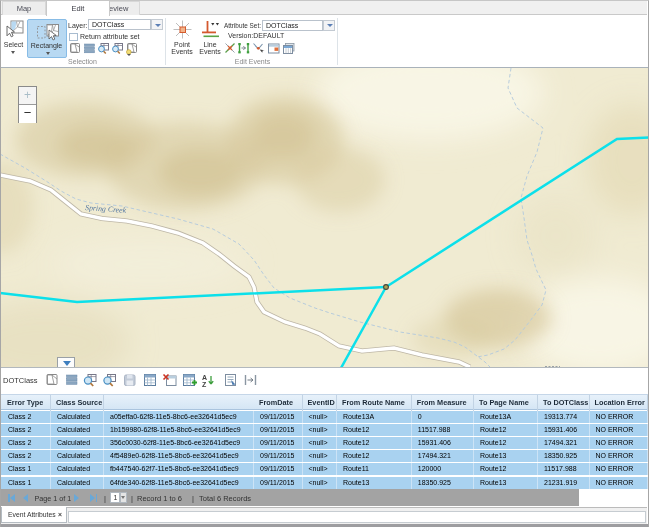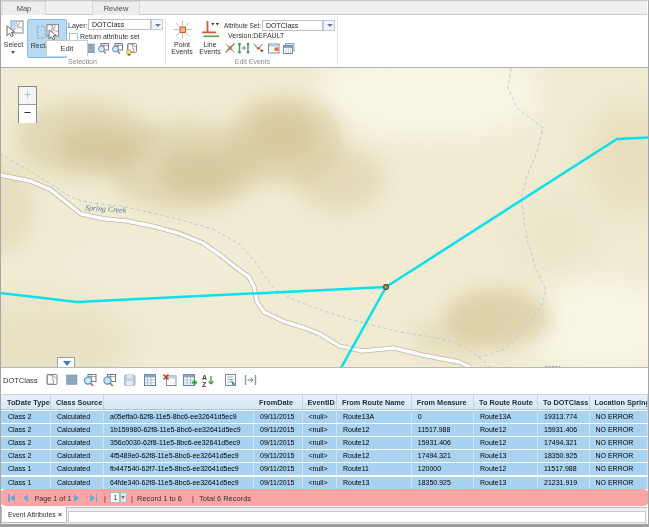--- a/index.html
+++ b/index.html
@@ -5,21 +5,21 @@
 *{margin:0;padding:0;box-sizing:border-box;}
 html,body{width:649px;height:527px;overflow:hidden;}
 body{font-family:"Liberation Sans",sans-serif;position:relative;background:#fff;}
 #frame{position:absolute;left:0;top:0;width:649px;height:527px;z-index:99;pointer-events:none;
  border-left:1px solid #a6a6a6;border-right:1px solid #a6a6a6;border-top:1px solid #c6c6c6;}
 .abs{position:absolute;}
 
 #tabstrip{left:0;top:0;width:647px;height:15px;background:#f0f0f0;border-bottom:1px solid #c9c9c9;}
 .tab{position:absolute;top:1px;height:14px;font-size:7.5px;color:#4a4b56;text-align:center;line-height:14px;background:#ededed;border:1px solid #d8d8d8;border-bottom:none;}
 #tab-map{left:2px;width:44px;}
-#tab-edit{left:46px;top:0;width:42px;background:#fff;border:1px solid #c9c9c9;border-bottom:none;height:16px;z-index:3;color:#3a3b44;line-height:15px;margin-top:40px;}
+#tab-edit{left:46px;top:0;width:64px;background:#fff;border:1px solid #c9c9c9;border-bottom:none;height:16px;z-index:3;color:#3a3b44;line-height:15px;}
 #tab-review{left:92px;width:48px;}
 
 #ribbon{left:0;top:15px;width:649px;height:53px;background:#fff;border-bottom:1px solid #a9b2ba;}
 .vsep{position:absolute;top:3px;width:1px;height:47px;background:#dde3e8;}
 .grplabel{position:absolute;top:43px;font-size:7px;color:#8a8a8a;text-align:center;}
 .bigbtn-label{position:absolute;font-size:7px;color:#333;text-align:center;top:26px;width:100%;}
 .caret{position:absolute;width:0;height:0;border-left:2.5px solid transparent;border-right:2.5px solid transparent;border-top:3px solid #555;}
 #rectbtn{left:26.5px;top:3.5px;width:40px;height:39px;background:#b8d9f2;border:1px solid #88bce6;border-radius:2px;}
 .ribtext{position:absolute;font-size:7px;color:#333;}
 .rib-input{position:absolute;height:11px;background:#fff;border:1px solid #b9c2cc;font-size:7px;color:#222;line-height:10px;padding-left:3px;}
@@ -34,21 +34,21 @@
 #collapsebtn{left:57px;top:289px;width:18px;height:11px;background:#fdfdfd;border:1px solid #9aa0a6;border-bottom:none;}
 #collapsebtn:after{content:"";position:absolute;left:4.5px;top:3px;width:0;height:0;border-left:4px solid transparent;border-right:4px solid transparent;border-top:5px solid #3f7fbf;}
 
 #ptool{left:0;top:368px;width:649px;height:26px;background:#fff;}
 #ptool .lbl{position:absolute;left:3px;top:8px;font-size:7.5px;color:#333;}
 #grid{left:0;top:394px;width:649px;height:112px;background:#fff;}
 #ghead{position:absolute;left:1px;top:0;width:647px;height:15.5px;background:linear-gradient(#e7f1fa,#d5e6f5);border-top:1px solid #c5d6e8;border-bottom:1px solid #aac4de;}
 .hc{position:absolute;top:0;height:15.5px;font-size:7.3px;font-weight:bold;color:#1c2a38;line-height:15px;white-space:nowrap;overflow:hidden;border-right:1px solid #c2d3e4;padding-left:5px;}
 .row{position:absolute;left:1px;width:647px;height:12.2px;background:#a9d2f0;}
 .rc{position:absolute;top:0;height:12.2px;font-size:7px;color:#000;line-height:12.5px;white-space:nowrap;overflow:hidden;border-right:1px solid rgba(205,228,246,.95);padding-left:6px;}
-#pager{left:0;top:489px;width:649px;height:17px;background:#fca5a5;font-size:7px;color:#333;border-radius:6px;}
+#pager{left:0;top:489px;width:579px;height:17px;background:#a3a3a3;font-size:7px;color:#333;}
 .pgt{position:absolute;top:4.5px;font-size:7.5px;color:#333;}
 .tri-r{width:0;height:0;border-top:4px solid transparent;border-bottom:4px solid transparent;border-left:5.5px solid #69a8d8;}
 .tri-l{width:0;height:0;border-top:4px solid transparent;border-bottom:4px solid transparent;border-right:5.5px solid #69a8d8;}
 .bar{width:1.8px;height:8px;background:#69a8d8;}
 
 #btabs{left:0;top:507px;width:647px;height:17px;background:#f0f0f0;border-top:1px solid #bbb;}
 #btab1{position:absolute;left:1px;top:0;width:66px;height:16px;background:#fff;border:1px solid #b5bcc2;border-top:none;font-size:6.8px;color:#333;line-height:15px;padding-left:6px;}
 #bfill{position:absolute;left:68px;width:578px;height:12.5px;background:#fff;border:1px solid #c6ccd1;}
 #bstrip{left:0;top:524px;width:649px;height:3px;background:#9d9da0;}
 .icon{position:absolute;}
@@ -273,29 +273,29 @@
     <path d="M186,7 L190.5,11.5 l-3,0.5 z" fill="#4a7ab0"></path>
 
     <path d="M200.5,2 L200.5,12" stroke="#8a96a2" stroke-width="1.4"></path>
     <path d="M210.5,2 L210.5,12" stroke="#8a96a2" stroke-width="1.4"></path>
     <path d="M202.5,7 L208,7 M208,7 l-2.4,-2 M208,7 l-2.4,2" stroke="#707a84" stroke-width="1"></path>
   </svg>
 </div>
 
 <div class="abs" id="grid">
 <div id="ghead">
-<div class="hc" style="left:1px;width:49px;">ToDate Type</div>
+<div class="hc" style="left:1px;width:49px;">Error Type</div>
 <div class="hc" style="left:50px;width:53px;">Class Source</div>
 <div class="hc" style="left:253px;width:48.5px;">FromDate</div>
 <div class="hc" style="left:301.5px;width:34.5px;">EventID</div>
 <div class="hc" style="left:336px;width:74.80000000000001px;">From Route Name</div>
 <div class="hc" style="left:410.8px;width:62.19999999999999px;">From Measure</div>
-<div class="hc" style="left:473px;width:64px;">To Route Route</div>
+<div class="hc" style="left:473px;width:64px;">To Page Name</div>
 <div class="hc" style="left:537px;width:51.5px;">To DOTClass</div>
-<div class="hc" style="left:588.5px;width:58.5px;">Location Spring</div>
+<div class="hc" style="left:588.5px;width:58.5px;">Location Error</div>
 </div>
 <div class="row" style="top:16.5px;">
 <div class="rc" style="left:1px;width:49px;">Class 2</div>
 <div class="rc" style="left:50px;width:53px;">Calculated</div>
 <div class="rc" style="left:103px;width:150px;">a05effa0-62f8-11e5-8bc6-ee32641d5ec9</div>
 <div class="rc" style="left:253px;width:48.5px;">09/11/2015</div>
 <div class="rc" style="left:301.5px;width:34.5px;">&lt;null&gt;</div>
 <div class="rc" style="left:336px;width:74.80000000000001px;">Route13A</div>
 <div class="rc" style="left:410.8px;width:62.19999999999999px;">0</div>
 <div class="rc" style="left:473px;width:64px;">Route13A</div>

